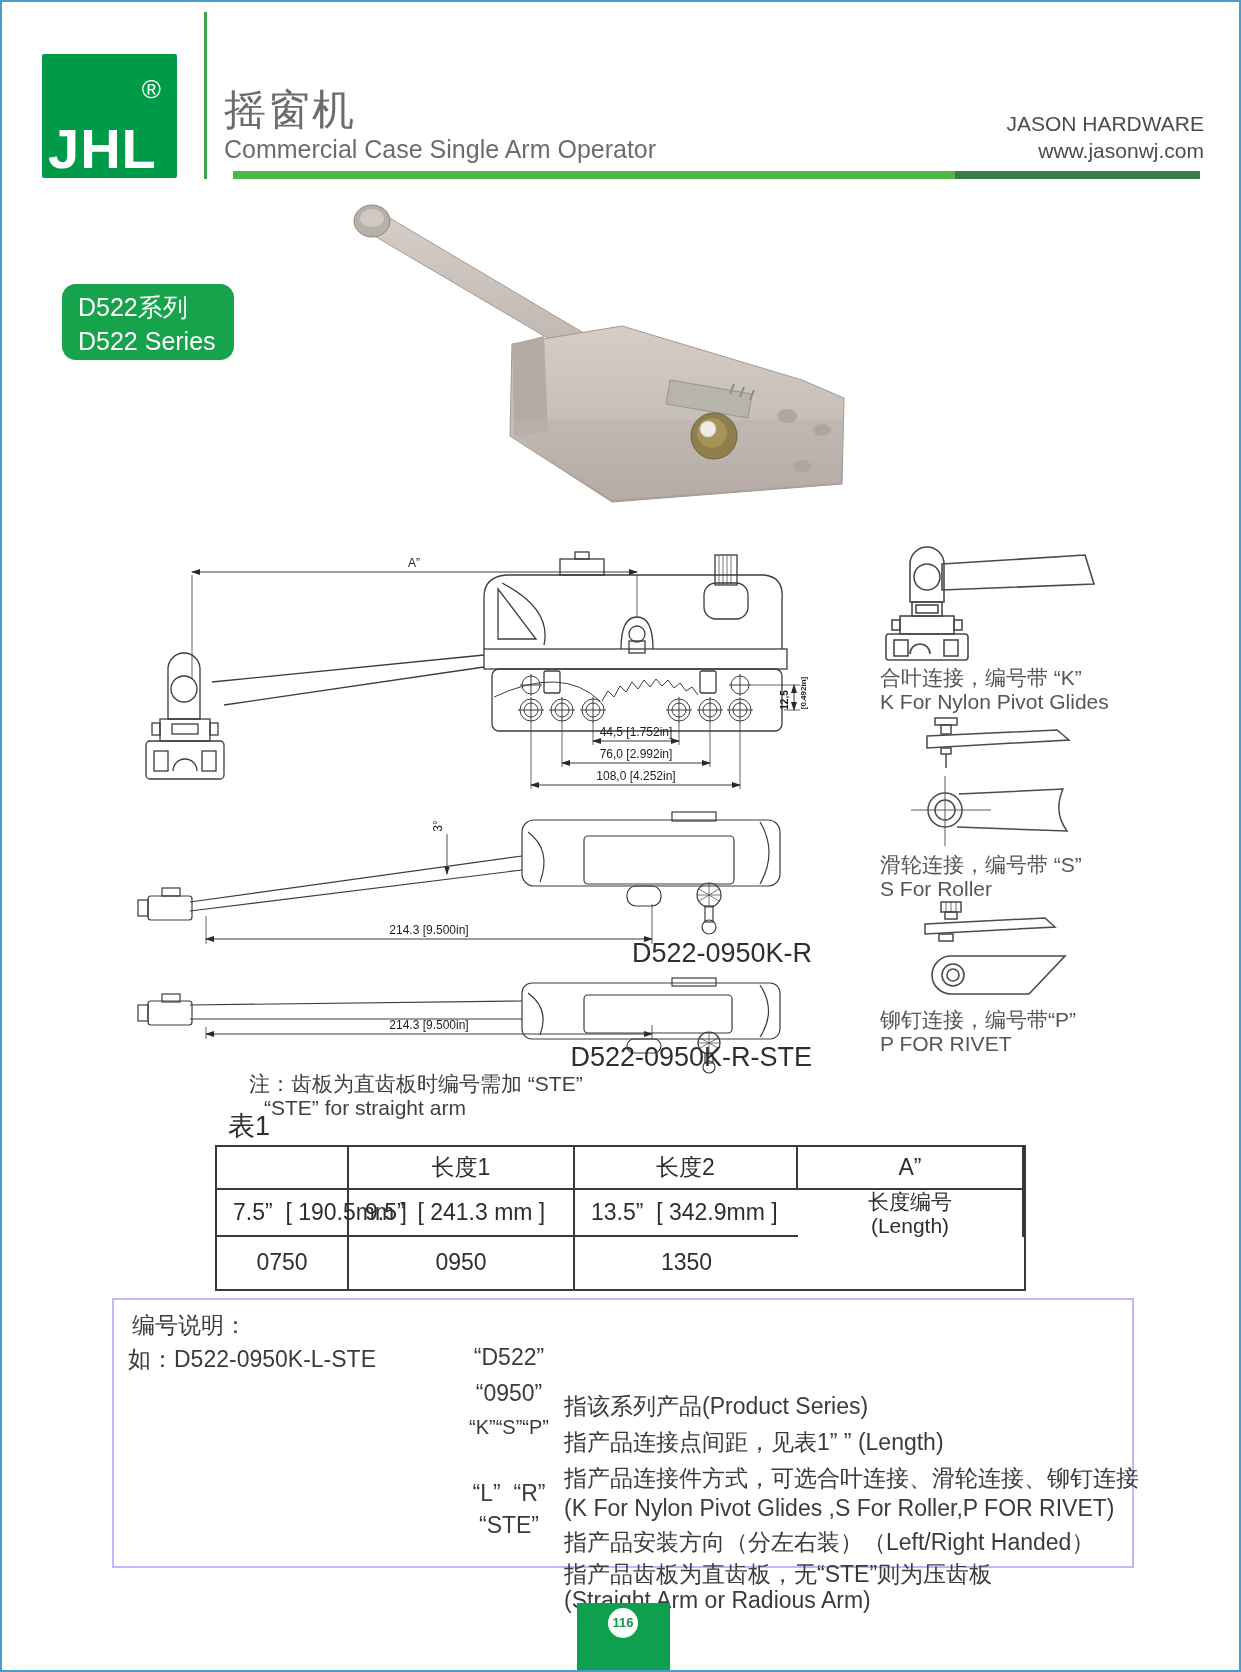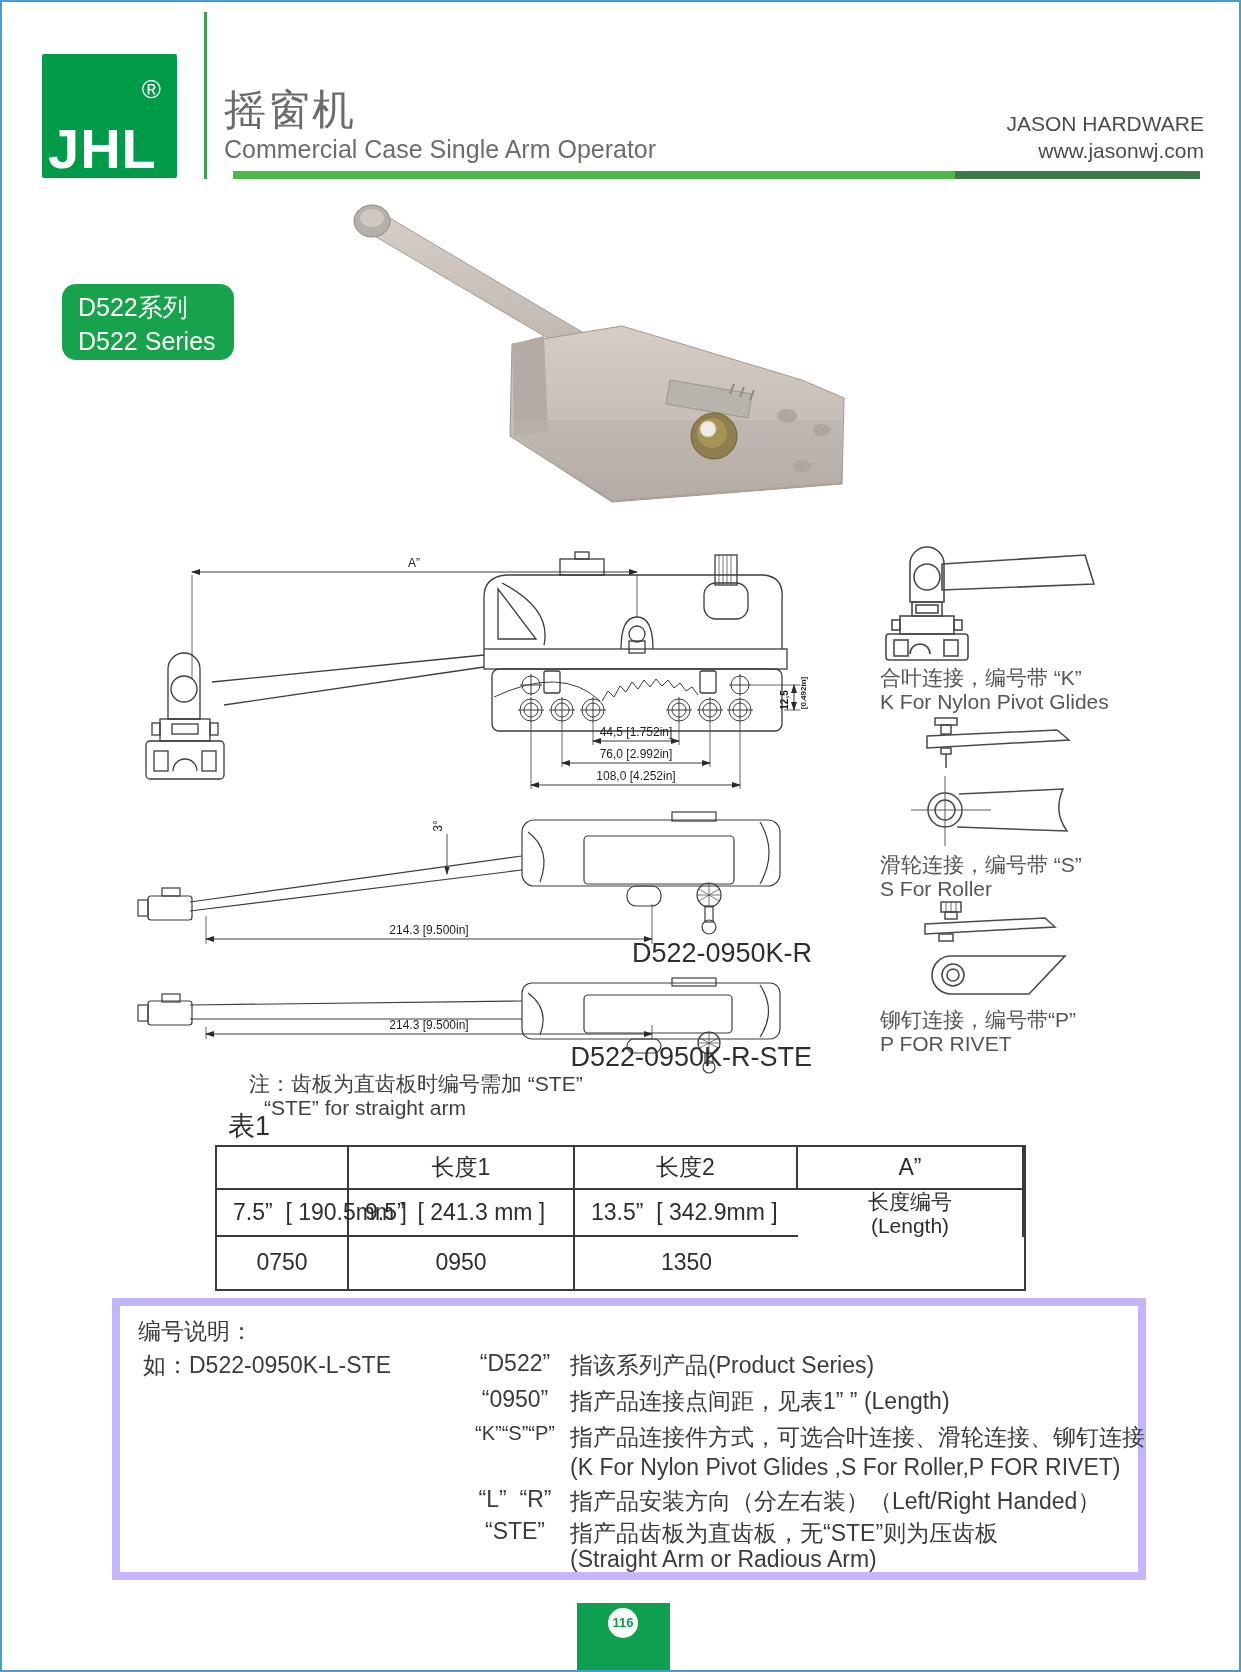--- a/index.html
+++ b/index.html
@@ -31,24 +31,24 @@
        grid-template-columns:132px 226px 223px 226px;grid-template-rows:43px 47px 52px;}
   .cell{border-right:2px solid #3a3a3a;border-bottom:2px solid #3a3a3a;display:flex;
         align-items:center;justify-content:center;font-size:23px;color:#2e2e2e;
         flex-direction:column;line-height:1.1;}
   .cell.lastc{border-right:none;}
   .cell.lastr{border-bottom:none;}
   .cell.tl{align-items:flex-start;justify-content:center;padding-left:16px;
            flex-direction:row;align-items:center;justify-content:flex-start;}
   .cell .sub{font-size:21px;}
   
-  .legend{left:110px;top:1296px;width:1018px;height:266px;border:8px solid #c4b5fd;}
+  .legend{left:110px;top:1296px;width:1018px;height:266px;border:2px solid #c4b5fd;}
   .legend .ln{position:absolute;font-size:23px;color:#3b3b3b;white-space:pre;}
   .legend .code{left:320px;width:150px;text-align:center;}
-  .legend .desc{left:450px;}
+  .legend .desc{left:450px;margin-top:47px;}
   
   .cap{font-size:21px;color:#565656;white-space:pre;}
   
   .pgtab{left:575px;top:1601px;width:93px;height:71px;background:#0ea04e;}
   .pgnum{left:606px;top:1606px;width:30px;height:30px;border-radius:50%;background:#fff;
          color:#0e9d4b;font-size:13px;font-weight:bold;text-align:center;line-height:30px;}
   svg{overflow:visible;}
   svg text{font-family:"Liberation Sans","DejaVu Sans",sans-serif;}
   .dim{font-size:12px;fill:#1e1e1e;font-weight:500;}
   .dimv{font-size:10px;fill:#1e1e1e;font-weight:600;}
@@ -385,21 +385,21 @@
       <span class="sub">长度编号</span>
       <span class="sub">(Length)</span>
     </div>
     <div class="cell lastr">0750</div>
     <div class="cell lastr">0950</div>
     <div class="cell lastr lastc">1350</div>
   </div>
 
   <div class="abs legend">
     <div class="ln" style="left:18px;top:10px">编号说明：</div>
-    <div class="ln" style="left:23px;top:44px">如：D522-0950K-L-STE</div>
+    <div class="ln" style="left:14px;top:44px">如：D522-0950K-L-STE</div>
 
     <div class="ln code" style="top:44px">“D522”</div>
     <div class="ln desc" style="top:44px">指该系列产品(Product Series)</div>
 
     <div class="ln code" style="top:80px">“0950”</div>
     <div class="ln desc" style="top:80px">指产品连接点间距，见表1” ” (Length)</div>
 
     <div class="ln code" style="top:116px;font-size:20px">“K”“S”“P”</div>
     <div class="ln desc" style="top:148px">(K For Nylon Pivot Glides ,S For Roller,P FOR RIVET)</div>
     <div class="ln desc" style="top:116px">指产品连接件方式，可选合叶连接、滑轮连接、铆钉连接</div>

